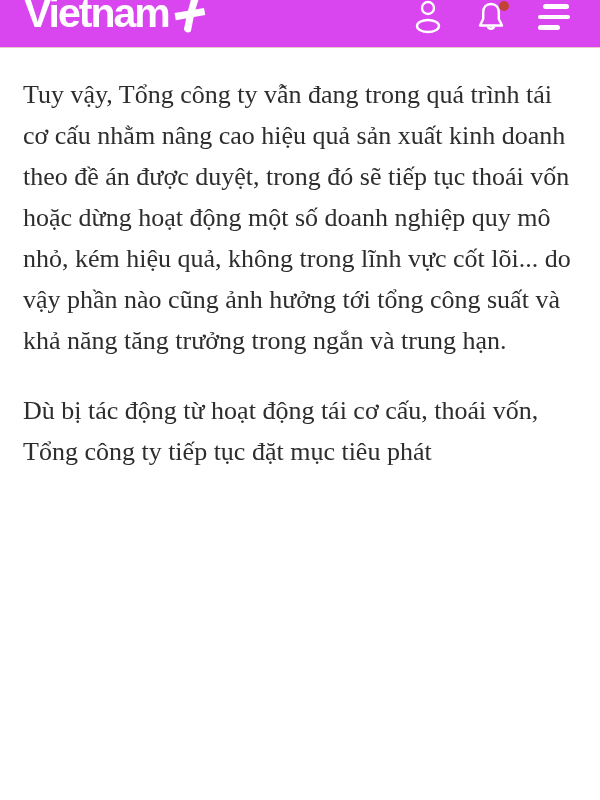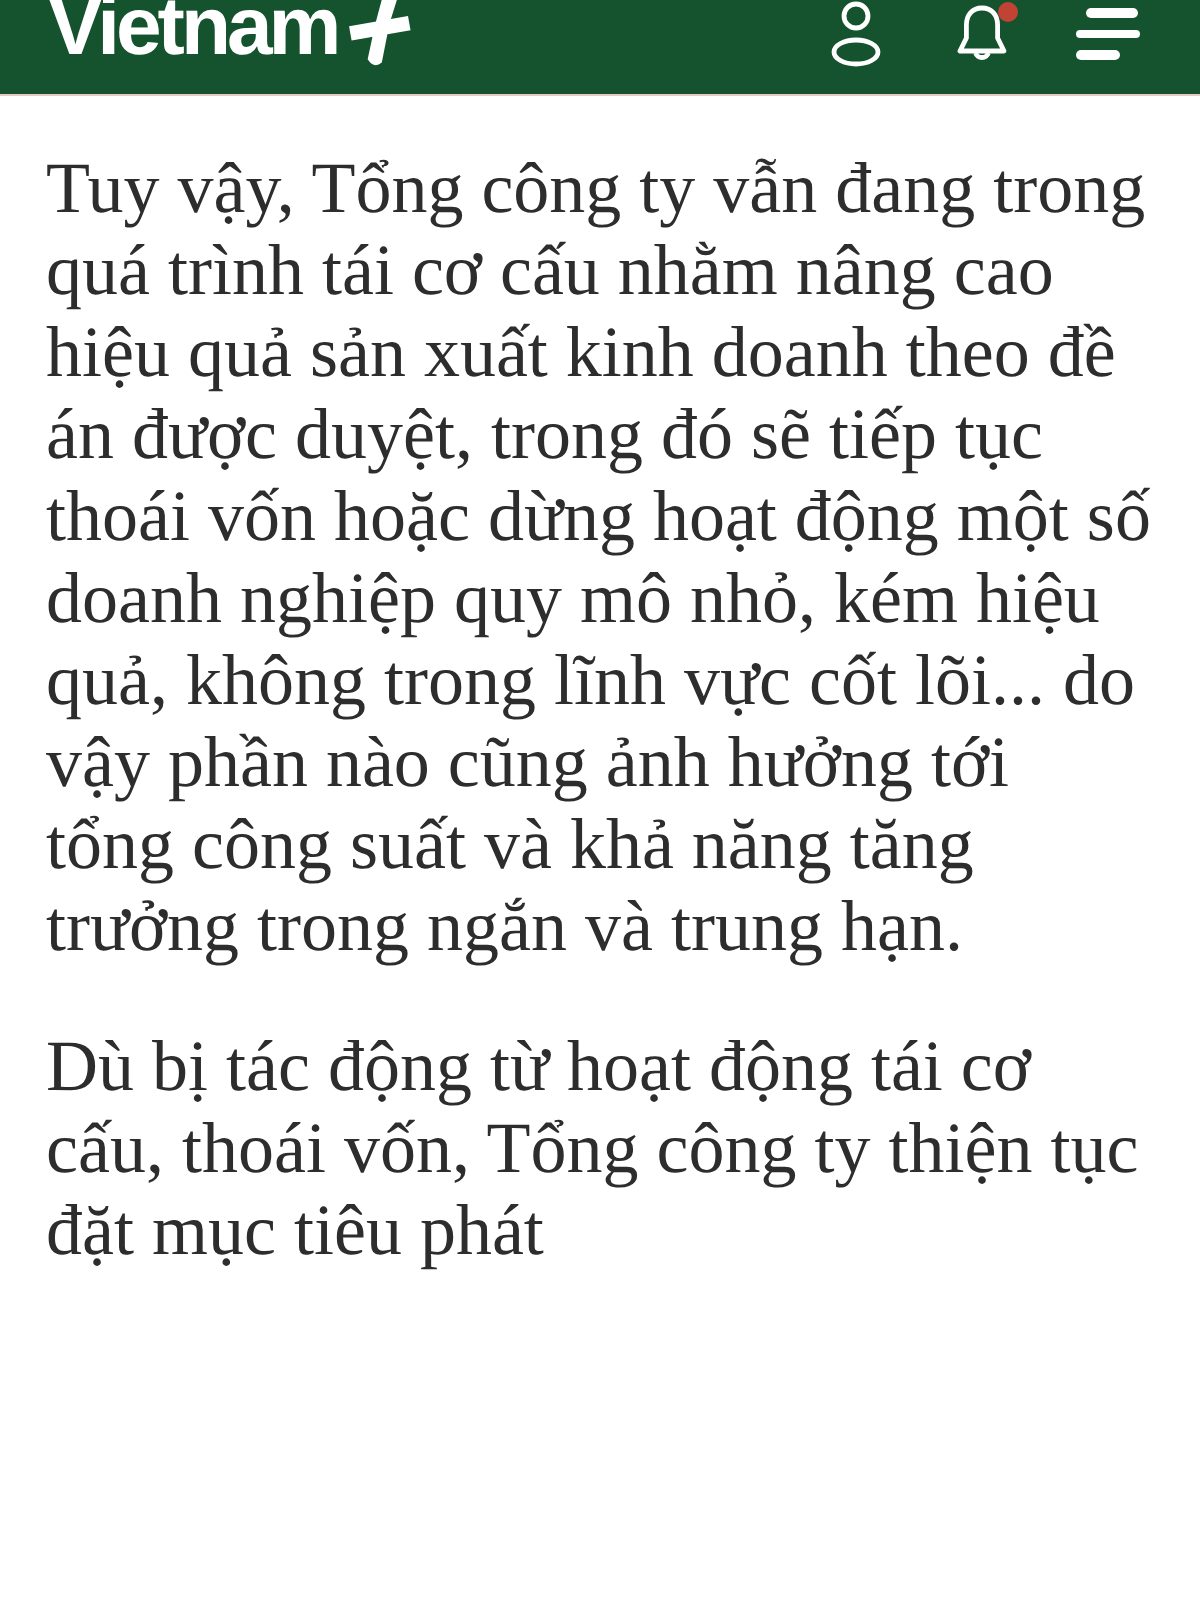--- a/index.html
+++ b/index.html
@@ -10,21 +10,21 @@
     width: 600px;
     height: 800px;
     overflow: hidden;
     background: #ffffff;
     font-family: "Liberation Sans", sans-serif;
   }
 
   
   .header {
     height: 48px;
-    background: #14532d;
+    background: #d946ef;
     display: flex;
     align-items: flex-start;
     padding: 0 30px 0 24px;
     box-sizing: border-box;
     border-bottom: 1px solid #e8c9c7;
   }
   .brand {
     display: flex;
     align-items: flex-start;
     margin-top: -7px;
@@ -89,21 +89,21 @@
   .hamburger .bar2 { width: 32px; }
   .hamburger .bar3 { width: 22px; }
 
   
   .article {
     padding: 26px 23px 0 23px;
   }
   .article p {
     margin: 0 0 29px 0;
     font-family: "Liberation Serif", "DejaVu Serif", serif;
-    font-size: 36px;
+    font-size: 26px;
     line-height: 41px;
     color: #2d2d2d;
     text-align: left;
   }
 </style>
 </head>
 <body>
 
 <header class="header">
 
@@ -139,14 +139,14 @@
       <span class="bar bar1"></span>
       <span class="bar bar2"></span>
       <span class="bar bar3"></span>
     </span>
   </button>
 
 </header>
 
 <main class="article">
   <p>Tuy vậy, Tổng công ty vẫn đang trong quá trình tái cơ cấu nhằm nâng cao hiệu quả sản xuất kinh doanh theo đề án được duyệt, trong đó sẽ tiếp tục thoái vốn hoặc dừng hoạt động một số doanh nghiệp quy mô nhỏ, kém hiệu quả, không trong lĩnh vực cốt lõi... do vậy phần nào cũng ảnh hưởng tới tổng công suất và khả năng tăng trưởng trong ngắn và trung hạn.</p>
-  <p>Dù bị tác động từ hoạt động tái cơ cấu, thoái vốn, Tổng công ty thiện tục đặt mục tiêu phát</p>
+  <p>Dù bị tác động từ hoạt động tái cơ cấu, thoái vốn, Tổng công ty tiếp tục đặt mục tiêu phát</p>
 </main>
 
 </body></html>

